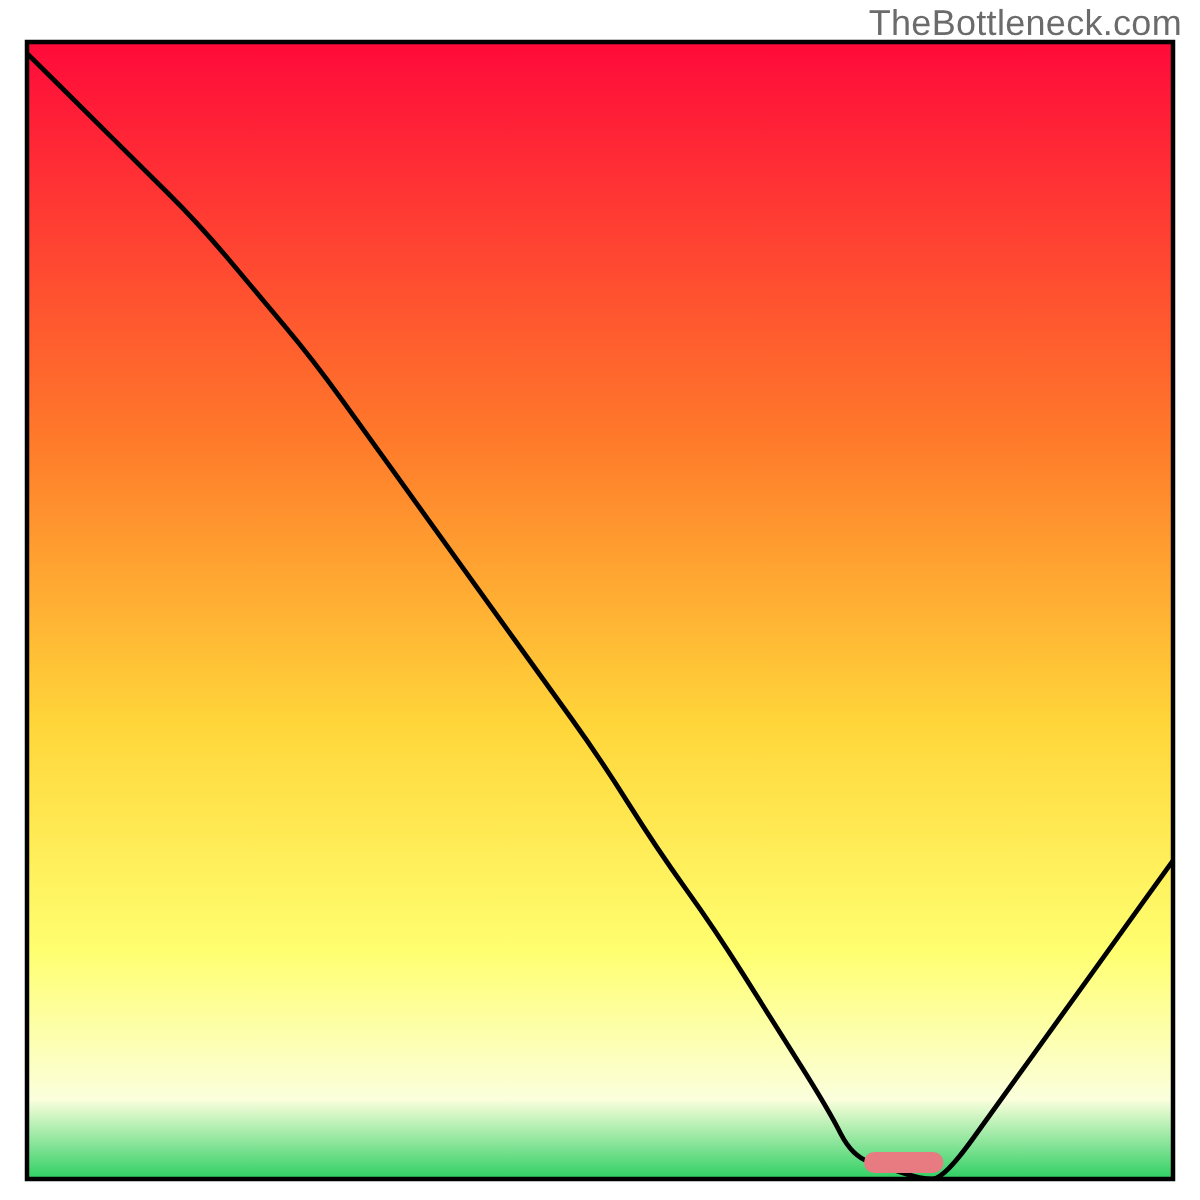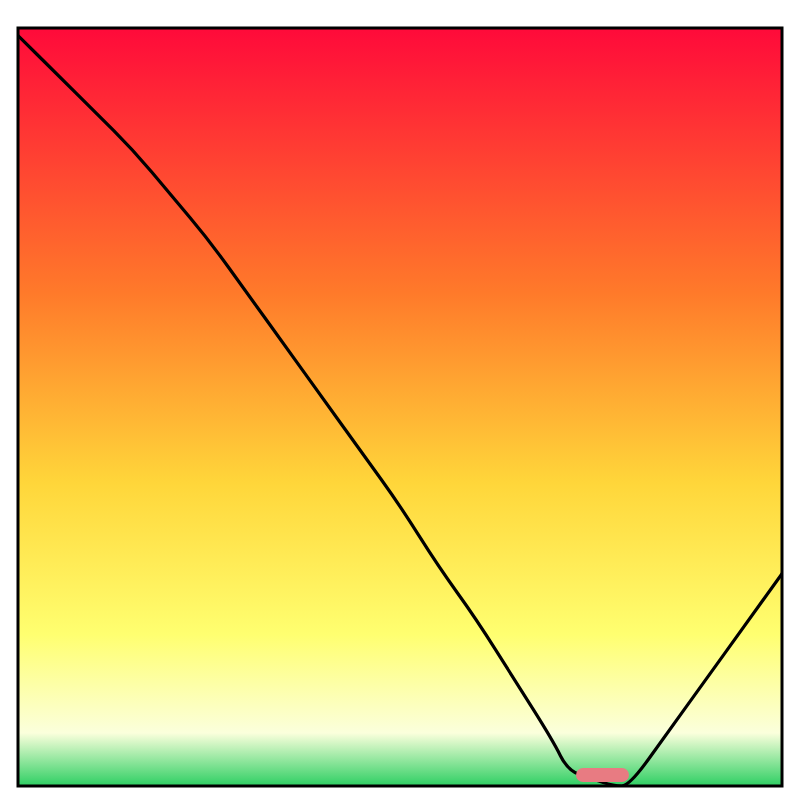--- a/index.html
+++ b/index.html
@@ -35,20 +35,21 @@
     height: 14px;
     border-radius: 7px;
     background: #e87b82;
   }
 </style>
 </head>
 <body>
 
 <div class="stage">
 
+  <div class="watermark">TheBottleneck.com</div>
 
   <svg width="800" height="800" viewBox="0 0 800 800">
     <defs>
       <linearGradient id="bg-grad" x1="0" y1="0" x2="0" y2="1">
         <stop id="g0" offset="0%" stop-color="#ff0a3a"></stop>
         <stop id="g1" offset="35%" stop-color="#ff7a2a"></stop>
         <stop id="g2" offset="60%" stop-color="#ffd63a"></stop>
         <stop id="g3" offset="80%" stop-color="#ffff70"></stop>
         <stop id="g4" offset="93%" stop-color="#fbffdc"></stop>
         <stop id="g5" offset="100%" stop-color="#2ecf63"></stop>

